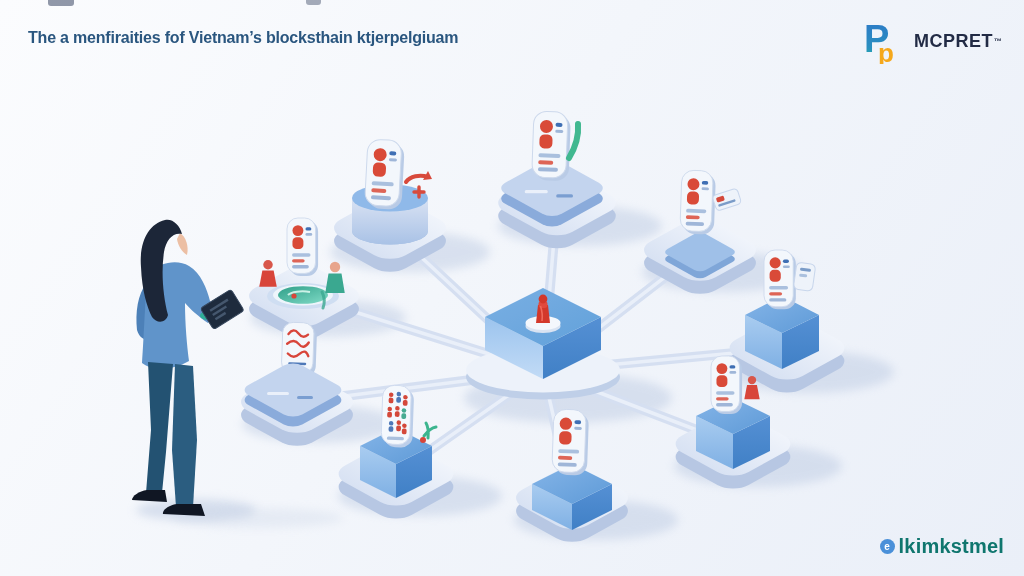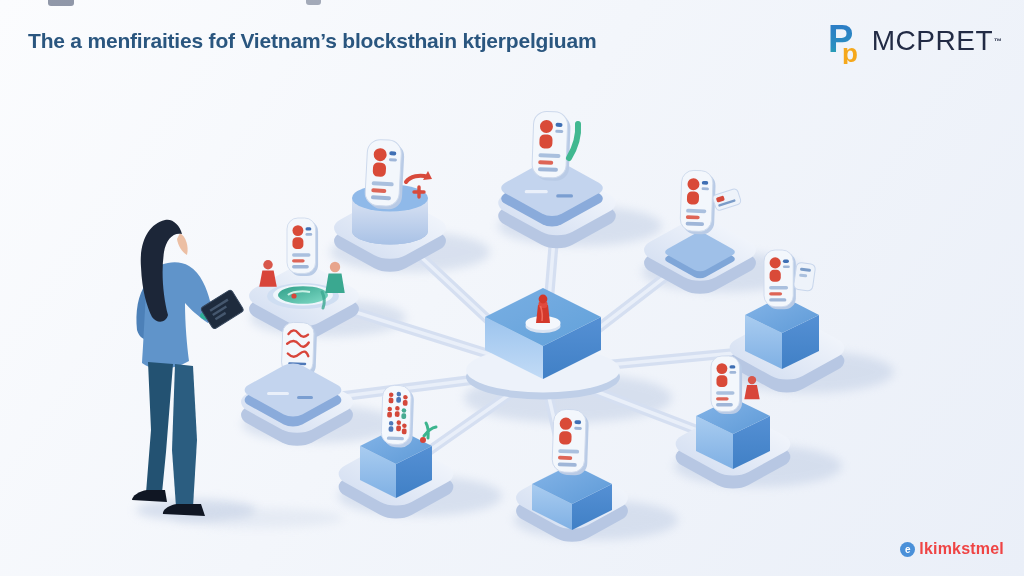--- a/index.html
+++ b/index.html
@@ -9,35 +9,35 @@
     background:linear-gradient(125deg,#fbfcfe 0%,#f3f6fb 45%,#eaeff8 100%);
   }
   .stage{position:absolute;inset:0;}
   
   .header{position:absolute;left:28px;top:22px;z-index:5;}
   .header h1{
     margin:0;font-size:30px;font-weight:bold;color:#1c3c66;
     letter-spacing:-0.5px;line-height:1.15;
   }
   .header h2{
-    margin:6px 0 0 0;font-size:21px;font-weight:600;color:#2a567f;
+    margin:6px 0 0 0;font-size:16px;font-weight:600;color:#2a567f;
     letter-spacing:-0.2px;line-height:1.2;
   }
   
   .logo{position:absolute;right:22px;top:18px;display:flex;align-items:center;z-index:5;}
   .logo-mark{width:44px;height:46px;}
-  .logo-text{font-size:28px;font-weight:normal;color:#222b45;letter-spacing:0.5px;margin-left:2px;}
+  .logo-text{font-size:18px;font-weight:bold;color:#222b45;letter-spacing:0.5px;margin-left:8px;}
   .logo-tm{font-size:8px;font-weight:bold;color:#222b45;vertical-align:super;margin-left:1px;}
   
   .watermark{position:absolute;right:20px;bottom:18px;display:flex;align-items:center;gap:4px;z-index:5;}
   .wm-icon{
     width:15px;height:15px;border-radius:50%;background:#4a90d9;color:#ffffff;
     font-size:10px;font-weight:bold;display:flex;align-items:center;justify-content:center;
   }
-  .wm-text{font-size:16px;color:#ef4444;font-weight:600;letter-spacing:0.2px;}
+  .wm-text{font-size:20px;color:#0f766e;font-weight:600;letter-spacing:0.2px;}
   
   .mark-a{position:absolute;left:48px;top:0;width:26px;height:6px;background:#253453;border-radius:0 0 3px 3px;opacity:.5;}
   .mark-b{position:absolute;left:306px;top:0;width:15px;height:5px;background:#253453;border-radius:0 0 3px 3px;opacity:.4;}
   
   .scene{position:absolute;inset:0;z-index:1;}
   .shadow{fill:#aebfdc;opacity:.38;}
   .plat-side{fill:#b7c7e3;}
   .plat-top{fill:url(#gPlat);}
   .spoke{stroke:#d5dff1;stroke-width:10;stroke-linecap:round;fill:none;}
   .spoke2{stroke:#e9eff9;stroke-width:3.5;stroke-linecap:round;fill:none;}

